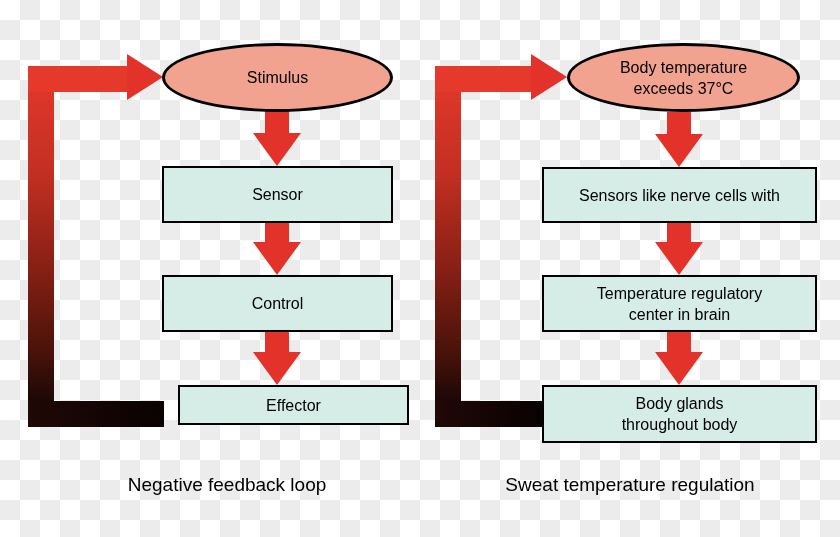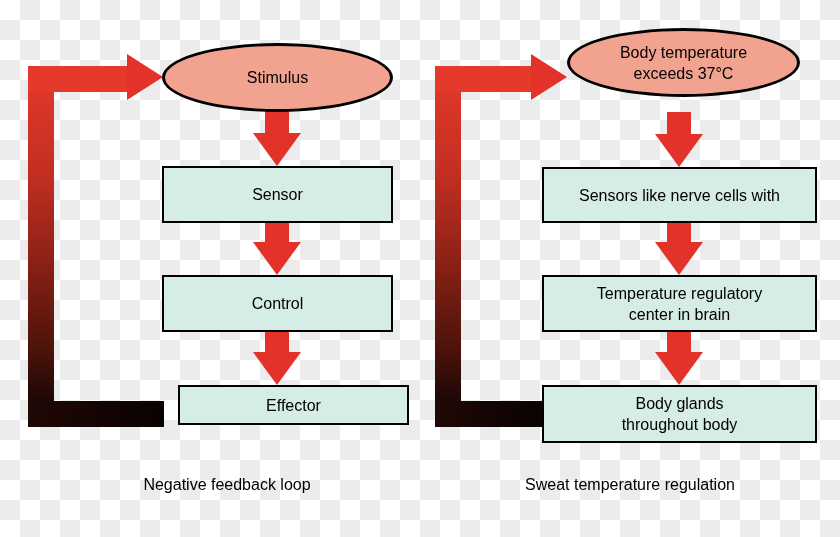--- a/index.html
+++ b/index.html
@@ -103,21 +103,21 @@
   .loop-arm-bottom {
     position: absolute;
     top: 401px;
     height: 26px;
     background: linear-gradient(to right, #200806, #090201);
     z-index: 1;
   }
   .caption {
     position: absolute;
     top: 476px;
-    font-size: 16px;
+    font-size: 19px;
     line-height: 18px;
     text-align: center;
     color: #000;
     z-index: 2;
   }
 
   
   .l-ellipse { left: 162px; top: 43px; width: 231px; height: 69px; }
   .l-box-1 { left: 162px; top: 166px; width: 231px; height: 57px; }
   .l-box-2 { left: 162px; top: 275px; width: 231px; height: 57px; }
@@ -125,21 +125,21 @@
   .l-arrow-1 { left: 253px; top: 111px; height: 55px; }
   .l-arrow-2 { left: 253px; top: 221px; height: 54px; }
   .l-arrow-3 { left: 253px; top: 331px; height: 54px; }
   .l-loop-vert { left: 28px; }
   .l-loop-arm-top { left: 28px; width: 99px; }
   .l-loop-head { left: 127px; }
   .l-loop-arm-bottom { left: 28px; width: 136px; }
   .l-caption { left: 60px; width: 334px; }
 
   
-  .r-ellipse { left: 567px; top: 28px; width: 233px; height: 69px; }
+  .r-ellipse { left: 567px; top: 43px; width: 233px; height: 69px; }
   .r-box-1 { left: 542px; top: 167px; width: 275px; height: 56px; }
   .r-box-2 { left: 542px; top: 275px; width: 275px; height: 57px; }
   .r-box-3 { left: 542px; top: 385px; width: 275px; height: 58px; }
   .r-arrow-1 { left: 655px; top: 112px; height: 55px; }
   .r-arrow-2 { left: 655px; top: 222px; height: 53px; }
   .r-arrow-3 { left: 655px; top: 331px; height: 54px; }
   .r-loop-vert { left: 435px; }
   .r-loop-arm-top { left: 435px; width: 97px; }
   .r-loop-head { left: 531px; }
   .r-loop-arm-bottom { left: 435px; width: 109px; }

